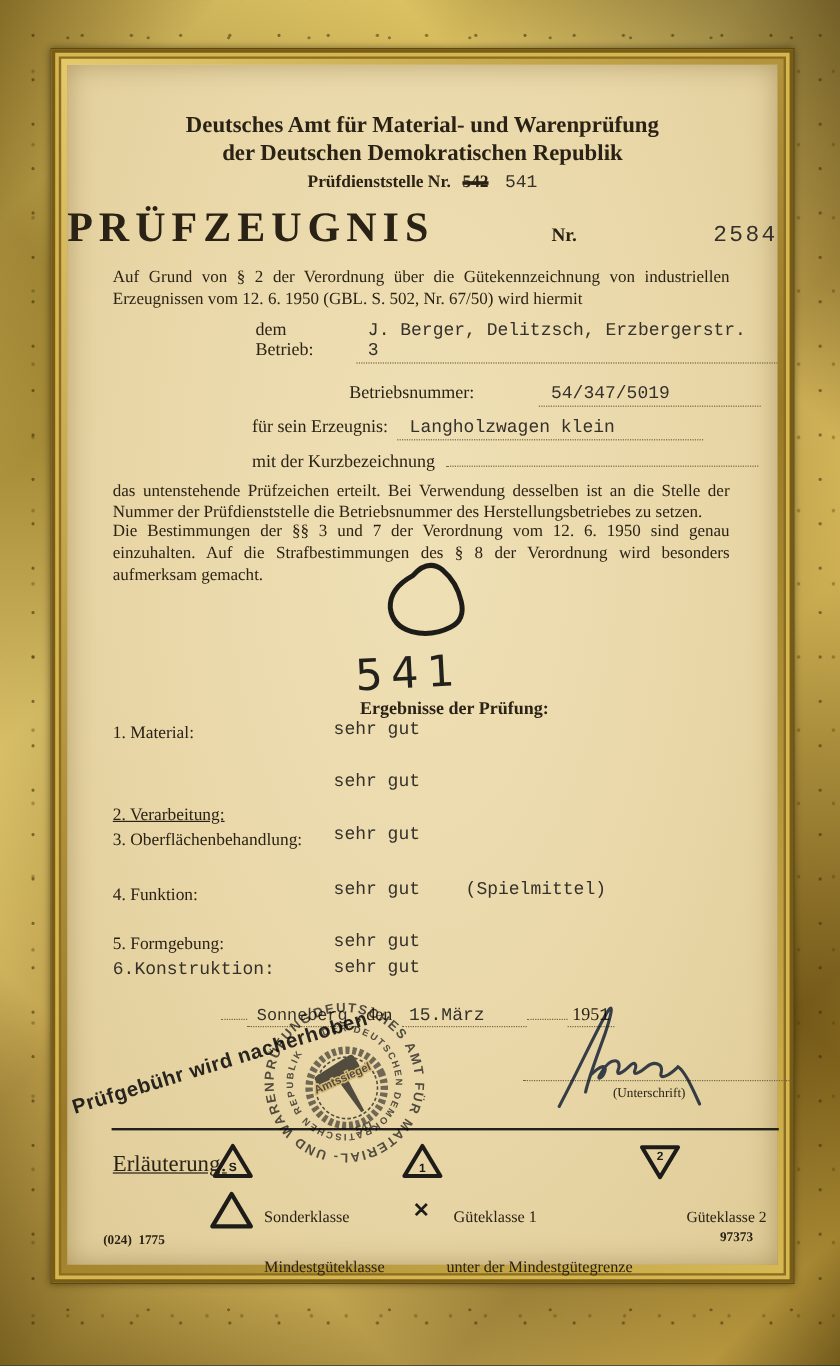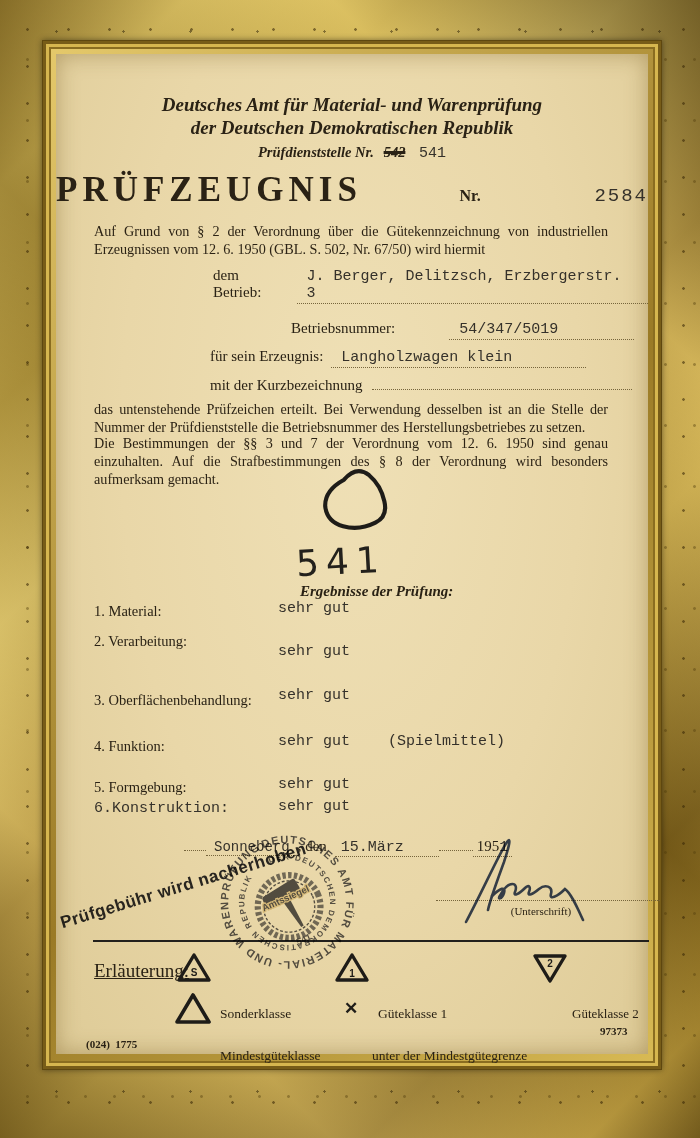--- a/index.html
+++ b/index.html
@@ -23,21 +23,21 @@
     box-shadow:inset 0 0 0 3px #775c18,inset 0 0 0 6px #d6b64f,inset 0 0 0 8px #8a6d20,
                0 0 6px rgba(0,0,0,.45);
     border:1px solid #5e470f;}
   .paper{position:absolute;left:56px;top:54px;right:52px;bottom:84px;
     background:radial-gradient(ellipse at 50% 38%,#efe0b6 0%,#e9d7a8 55%,#decb97 100%);
     box-shadow:inset 0 0 22px rgba(110,82,25,.4);
     color:#2a2215;}
   .abs{position:absolute;}
   .center{left:0;right:0;text-align:center;}
   .mono{font-family:"Liberation Mono","DejaVu Sans Mono",monospace;color:#35312a;}
-  .b{font-weight:bold;font-style:italic;}
+  .b{font-weight:bold;}
   .just{text-align:justify;font-size:14.2px;line-height:1.28;color:#2c2315;}
   .hline1{top:40px;font-size:19px;}
   .hline2{top:63px;font-size:19px;}
   .pdrow{top:90px;font-size:14.5px;}
   .strike{text-decoration:line-through;text-decoration-thickness:2.5px;}
   .titlerow{top:116px;display:flex;justify-content:space-between;align-items:baseline;gap:0;}
   .title{font-size:35px;letter-spacing:5px;font-weight:bold;}
   .nr{font-size:16px;font-weight:bold;margin-left:14px;}
   .tnum{font-size:19px;margin-left:30px;letter-spacing:2px;}
   .fieldrow{display:flex;align-items:baseline;font-size:15px;}
@@ -107,21 +107,21 @@
     <svg class="abs" style="left:252px;top:406px;" width="90" height="86" viewBox="0 0 100 96">
       <path d="M 40 22 Q 54 6 68 17 Q 81 28 85 46 Q 89 63 75 70 Q 57 79 39 74 Q 21 69 19 52 Q 18 34 40 22 Z" fill="none" stroke="#1e1c18" stroke-width="4.6" stroke-linejoin="round"></path>
     </svg>
     <div class="abs mark541" style="left:240px;top:487px;">541</div>
 
     <div class="abs b" style="left:244px;top:529px;font-size:15px;">Ergebnisse der Prüfung:</div>
 
     <div class="abs res-label" style="left:38px;top:549px;">1. Material:</div>
     <div class="abs mono res-val" style="left:222px;top:546px;">sehr gut</div>
 
-    <div class="abs res-label" style="left:38px;top:579px;">2. Verarbeitung:</div>
+    <div class="abs res-label" style="left:38px;top:617px;text-decoration:underline;">2. Verarbeitung:</div>
     <div class="abs mono res-val" style="left:222px;top:589px;">sehr gut</div>
 
     <div class="abs res-label" style="left:38px;top:638px;">3. Oberflächenbehandlung:</div>
     <div class="abs mono res-val" style="left:222px;top:633px;">sehr gut</div>
 
     <div class="abs res-label" style="left:38px;top:684px;">4. Funktion:</div>
     <div class="abs mono res-val" style="left:222px;top:679px;">sehr gut</div>
     <div class="abs mono res-val" style="left:332px;top:679px;">(Spielmittel)</div>
 
     <div class="abs res-label" style="left:38px;top:725px;">5. Formgebung:</div>
@@ -198,17 +198,17 @@
     <div class="abs legtxt" style="left:516px;top:908px;font-size:13px;">Güteklasse 2</div>
 
     <svg class="abs" style="left:118px;top:938px;" width="38" height="34" viewBox="0 0 38 34">
       <polygon points="19,3 35,30 3,30" fill="none" stroke="#1e1c18" stroke-width="3.6" stroke-linejoin="round"></polygon>
     </svg>
     <div class="abs legtxt" style="left:164px;top:950px;">Mindestgüteklasse</div>
 
     <div class="abs" style="left:288px;top:944px;font-size:17px;font-weight:bold;color:#1e1c18;">✕</div>
     <div class="abs legtxt" style="left:316px;top:950px;">unter der Mindestgütegrenze</div>
 
-    <div class="abs footer" style="left:30px;top:974px;margin-top:10px;">(024)  1775</div>
+    <div class="abs footer" style="left:30px;top:974px;">(024)  1775</div>
     <div class="abs footer" style="left:544px;top:971px;">97373</div>
 
   </div>
 </div>
 
 </body></html>

